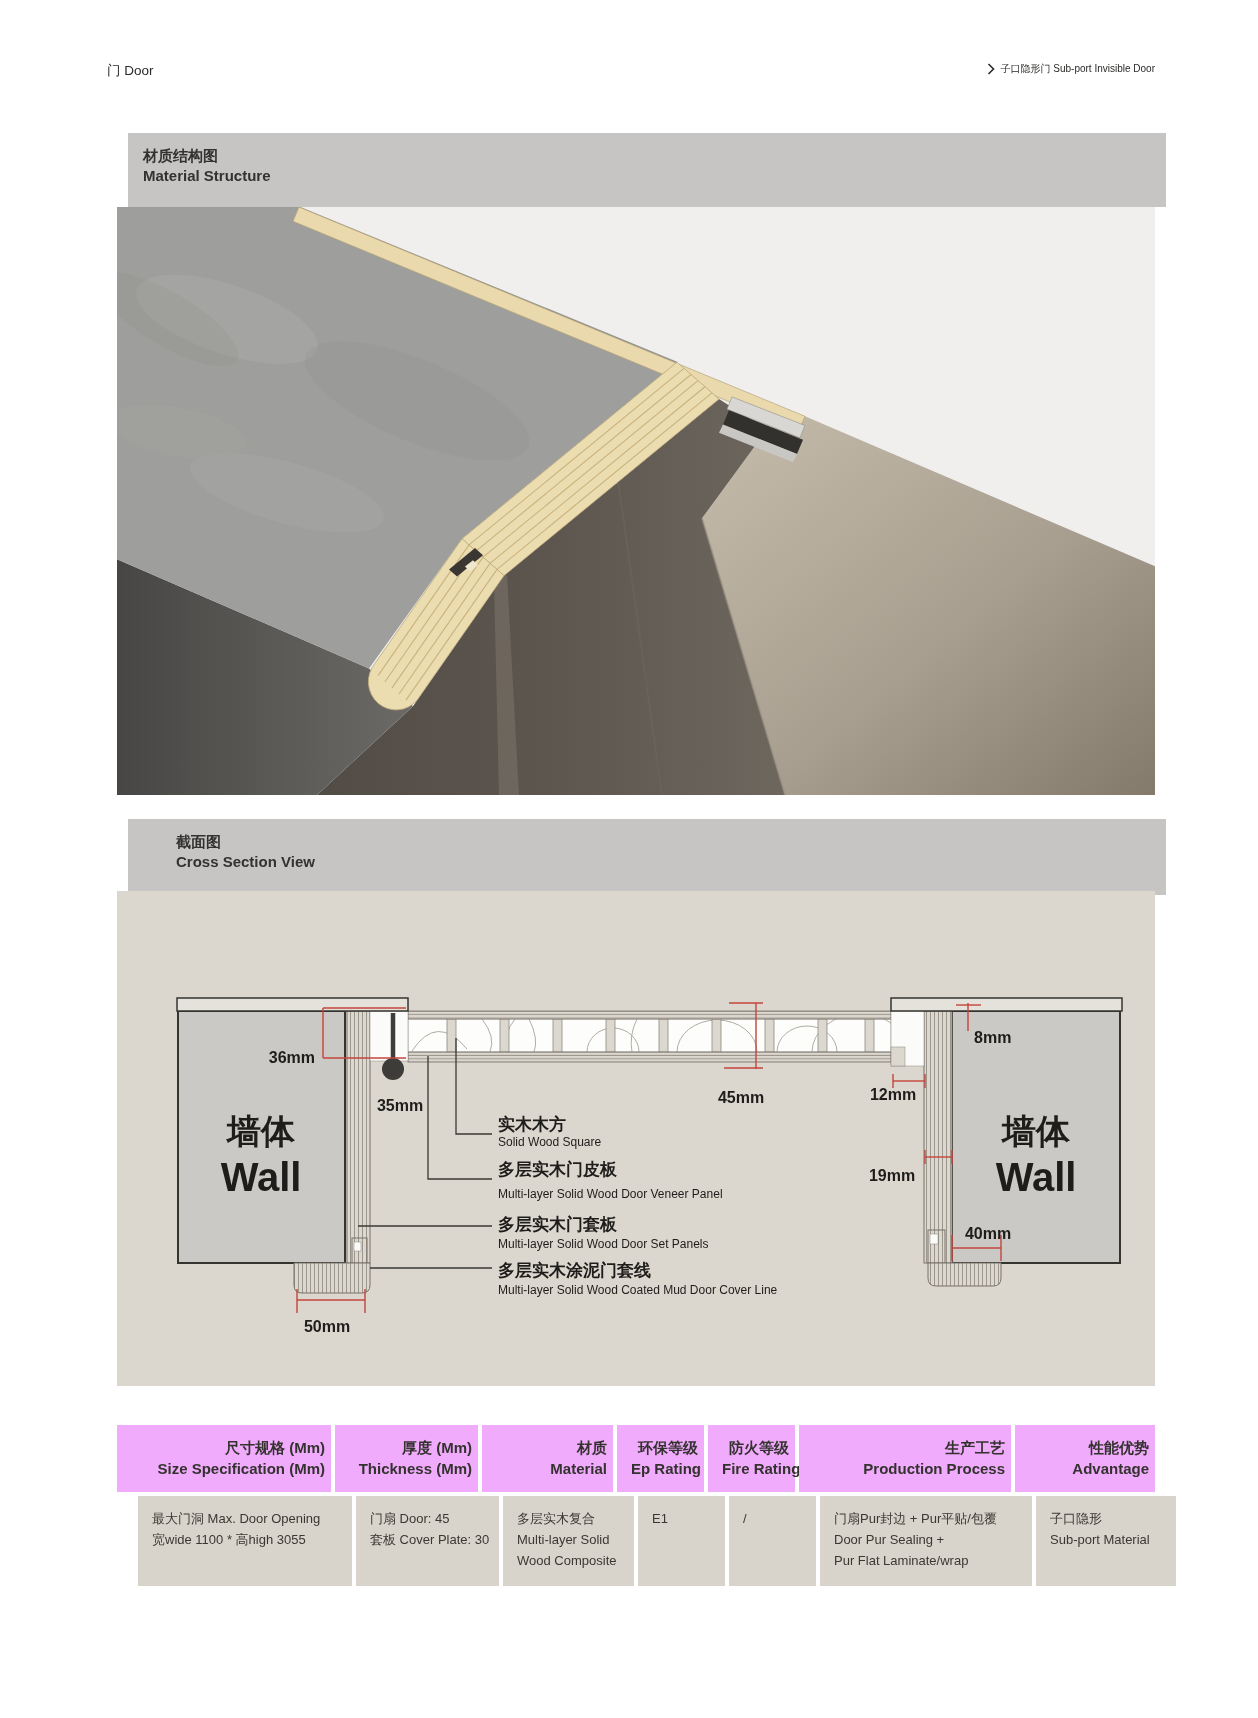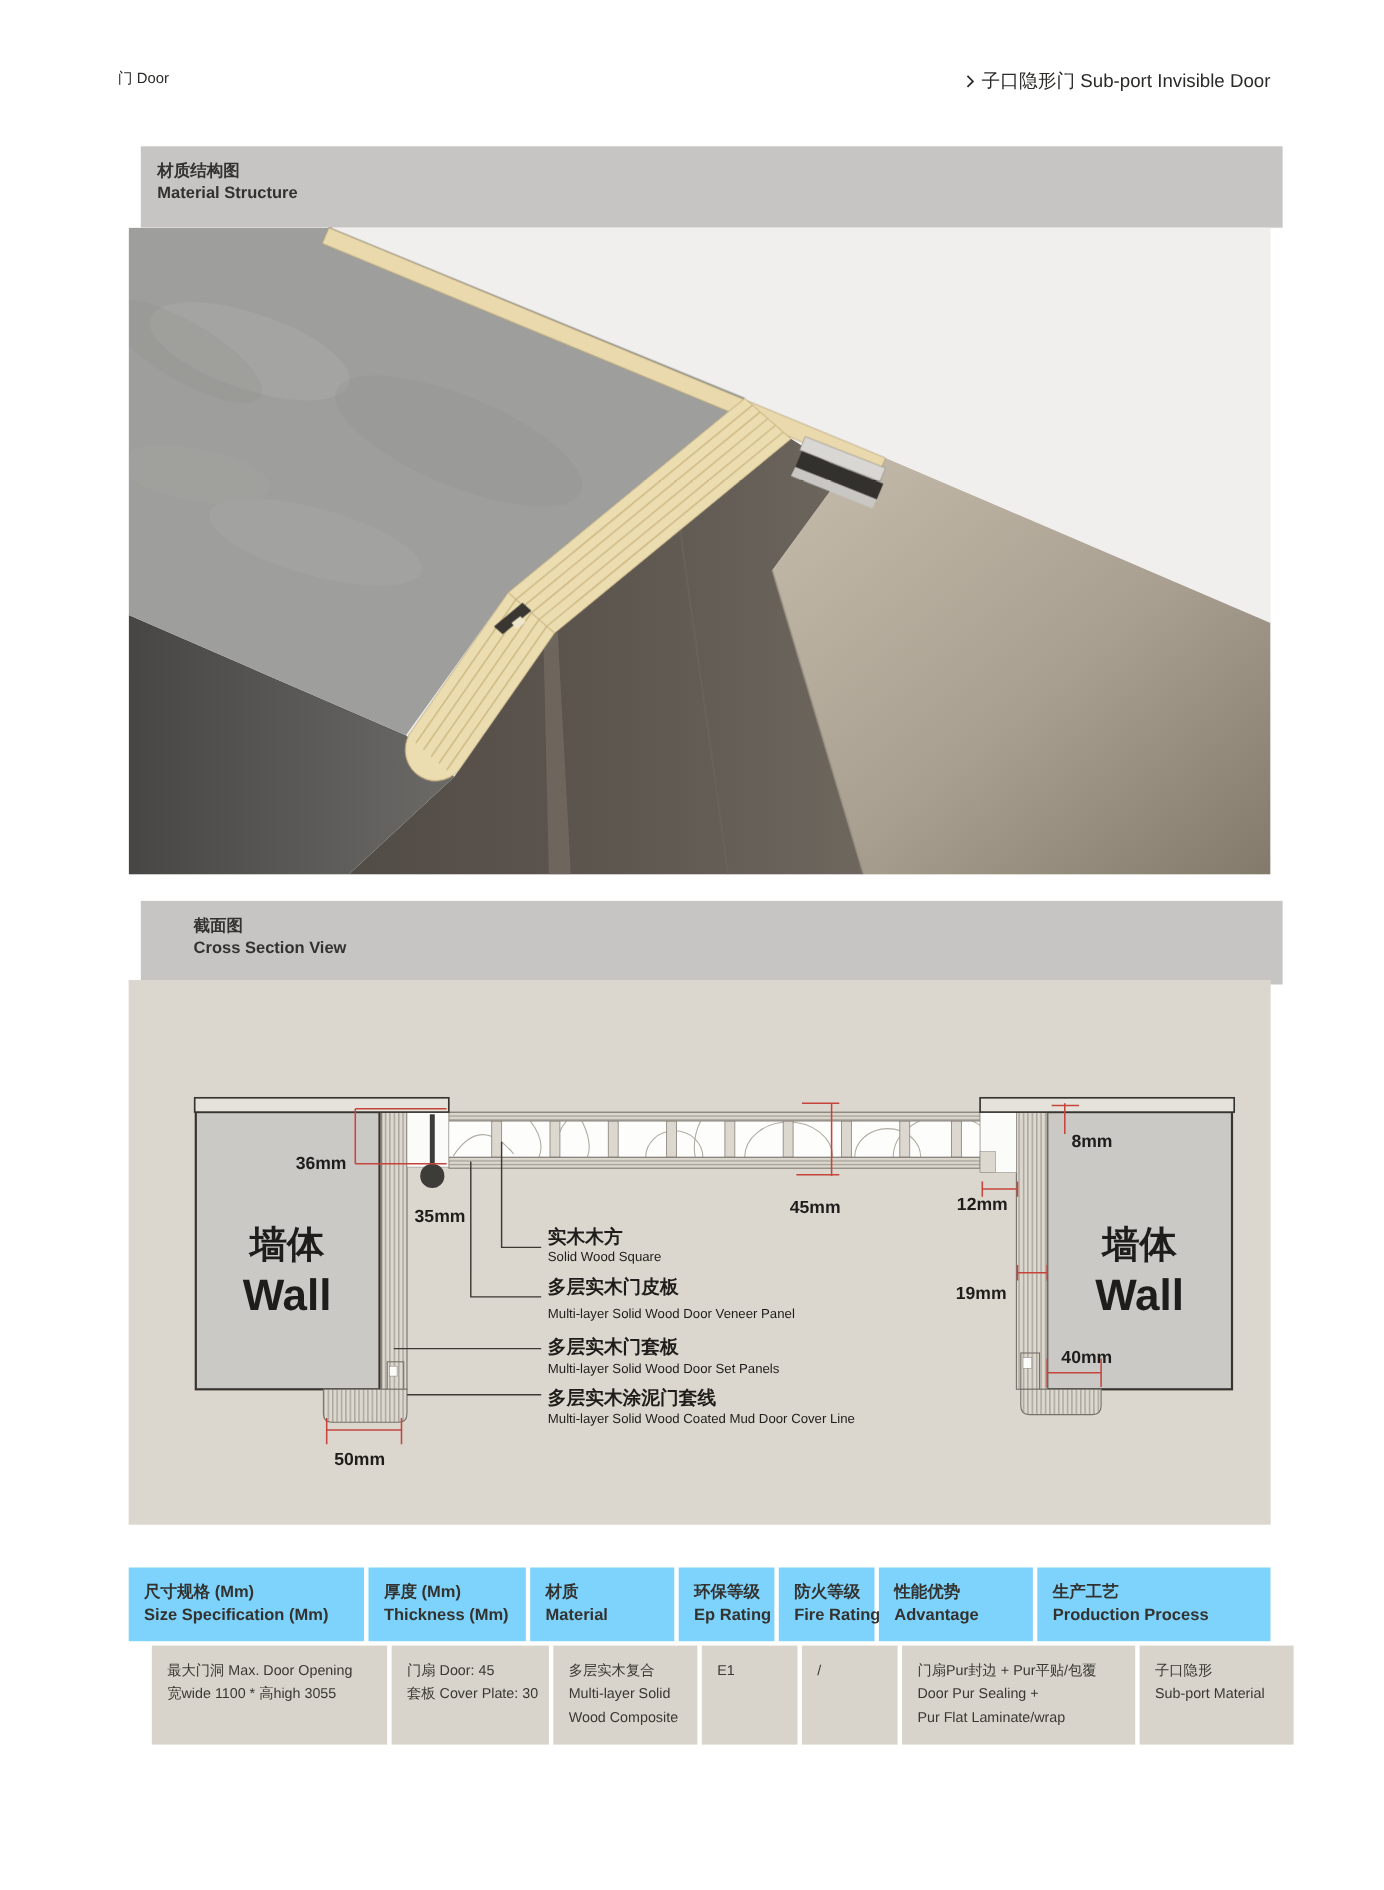--- a/index.html
+++ b/index.html
@@ -1,30 +1,30 @@
 <!DOCTYPE html>
 <html><head>
 <meta charset="utf-8">
 <style>
   html,body{margin:0;padding:0;background:#ffffff;}
   .page{position:relative;width:1258px;height:1718px;background:#ffffff;overflow:hidden;
         font-family:"Liberation Sans","DejaVu Sans",sans-serif;color:#2b2a28;}
   .abs{position:absolute;}
   
   .top-left{left:107px;top:62px;font-size:13.5px;}
-  .top-right{top:62px;right:103px;display:flex;align-items:center;gap:6px;font-size:17px;}
+  .top-right{top:62px;right:103px;display:flex;align-items:center;gap:6px;font-size:10px;}
   
   .secbar{left:128px;width:1038px;background:#c6c5c3;box-sizing:border-box;padding:13px 0 0 15px;}
   .secbar .cn{font-size:15px;font-weight:bold;color:#333230;line-height:20px;}
   .secbar .en{font-size:15px;font-weight:bold;color:#333230;line-height:20px;}
   .imgpanel{left:117px;width:1038px;background:#f0efed;}
   .crosspanel{left:117px;width:1038px;background:#dcd7ce;}
   
   .trow{left:117px;width:1038px;display:flex;gap:4px;}
-  .hcell{background:#7dd3fc;box-sizing:border-box;padding:12px 6px 0 14px;}
+  .hcell{background:#f0abfc;box-sizing:border-box;padding:12px 6px 0 14px;text-align:right;}
   .hcell .cn,.hcell .en{font-size:15px;font-weight:bold;color:#34322f;line-height:21px;white-space:nowrap;}
   .bcell{background:#d9d4cb;box-sizing:border-box;padding:12px 6px 0 14px;}
   .bcell div{font-size:13px;line-height:21px;color:#3a3833;white-space:nowrap;}
   .w1{width:214px}.w2{width:143px}.w3{width:131px}.w4{width:87px}.w5{width:87px}.w6{width:212px}.w7{width:140px}
   svg text{font-family:"Liberation Sans","DejaVu Sans",sans-serif;}
 </style>
 </head>
 <body>
 
 <div class="page">
@@ -272,27 +272,27 @@
       <div class="en">Material</div>
     </div>
     <div class="hcell w4">
       <div class="cn">环保等级</div>
       <div class="en">Ep Rating</div>
     </div>
     <div class="hcell w5">
       <div class="cn">防火等级</div>
       <div class="en">Fire Rating</div>
     </div>
+    <div class="hcell w6">
+      <div class="cn">生产工艺</div>
+      <div class="en">Production Process</div>
+    </div>
     <div class="hcell w7">
       <div class="cn">性能优势</div>
       <div class="en">Advantage</div>
-    </div>
-    <div class="hcell w6">
-      <div class="cn">生产工艺</div>
-      <div class="en">Production Process</div>
     </div>
   </div>
 
   <div class="abs trow" style="top:1496px;height:90px;padding-left:21px;">
     <div class="bcell w1">
       <div>最大门洞 Max. Door Opening</div>
       <div>宽wide 1100 * 高high 3055</div>
     </div>
     <div class="bcell w2">
       <div>门扇 Door:  45</div>

